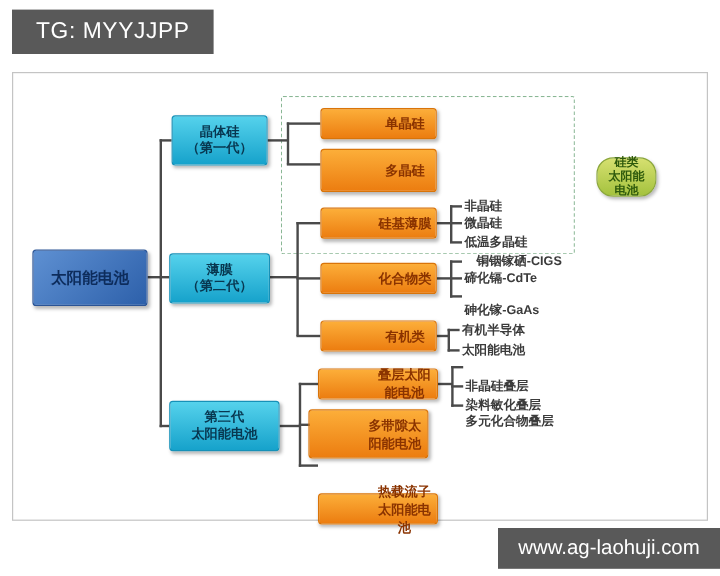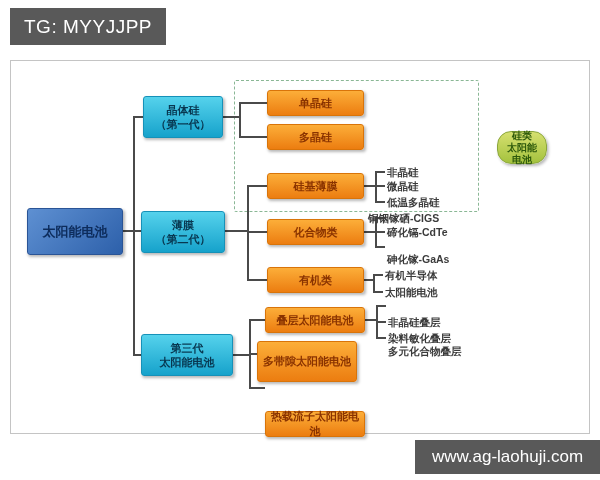--- a/index.html
+++ b/index.html
@@ -4,21 +4,21 @@
 <style>
   html,body { margin:0; padding:0; }
   body {
     width:600px; height:480px; background:#ffffff; position:relative;
     overflow:hidden; font-family:"Liberation Sans","DejaVu Sans",sans-serif;
   }
   .wm {
     position:absolute; background:#595959; color:#ffffff;
     display:flex; align-items:center; justify-content:center;
   }
-  .wm-top { left:10px; top:8px; width:156px; height:37px; font-size:19px; letter-spacing:0.5px; }
+  .wm-top { left:10px; top:8px; width:168px; height:37px; font-size:19px; letter-spacing:0.5px; }
   .wm-bottom { left:415px; top:440px; width:185px; height:34px; font-size:17px; }
   .frame {
     position:absolute; left:10px; top:60px; width:578px; height:372px;
     background:#ffffff; border:1px solid #c4c4c4;
   }
   .box {
     position:absolute; display:flex; flex-direction:column; align-items:center;
     justify-content:center; border-radius:3px; text-align:center; font-weight:bold;
     box-shadow:1.5px 2px 3px rgba(0,0,0,0.28); box-sizing:border-box;
   }
@@ -29,24 +29,24 @@
   }
   .gen {
     background:linear-gradient(180deg,#55d2ec 0%,#16a2cb 100%);
     color:#083750; font-size:11px; line-height:14px; border:1px solid #1691b8;
   }
   .gen1 { left:143px; top:96px;  width:80px; height:42px; }
   .gen2 { left:141px; top:211px; width:84px; height:42px;text-align:center; }
   .gen3 { left:141px; top:334px; width:92px; height:42px; }
   .type {
     background:linear-gradient(180deg,#fcae39 0%,#ec7d10 100%);
-    color:#8a3300; font-size:11px; border:1px solid #d97409;
+    color:#8a3300; font-size:11px; border:1px solid #d97409;padding-left:44px;
   }
   .t-mono   { left:267px; top:90px;  width:97px;  height:26px; }
-  .t-poly   { left:267px; top:124px; width:97px;  height:26px; }
+  .t-poly   { left:267px; top:124px; width:97px;  height:36px; }
   .t-sifilm { left:267px; top:173px; width:97px;  height:26px; }
   .t-comp   { left:267px; top:219px; width:97px;  height:26px; }
   .t-org    { left:267px; top:267px; width:97px;  height:26px; }
   .t-tandem { left:265px; top:307px; width:100px; height:26px; }
   .t-multi  { left:257px; top:341px; width:100px; height:41px; }
   .t-hot    { left:265px; top:375px; width:100px; height:26px;margin-top:36px; }
   .annot {
     background:linear-gradient(180deg,#d6e070 0%,#a4c23e 100%);
     color:#2e5a0c; font-size:10px; line-height:12px; border:1px solid #8aa63b;
     border-radius:14px; left:497px; top:131px; width:50px; height:33px;
@@ -162,21 +162,21 @@
 <div class="box type t-multi">
   <span>多带隙太阳能电池</span>
 </div>
 <div class="box type t-hot">
   <span>热载流子太阳能电池</span>
 </div>
 
 <div class="leaf" style="left:387px;top:165px;">非晶硅</div>
 <div class="leaf" style="left:387px;top:179px;">微晶硅</div>
 <div class="leaf" style="left:387px;top:195px;">低温多晶硅</div>
-<div class="leaf" style="left:368px;top:211px;">铜铟镓硒-CIGS</div>
+<div class="leaf" style="left:397px;top:211px;">铜铟镓硒-CIGS</div>
 <div class="leaf" style="left:387px;top:225px;text-align:right;">碲化镉-CdTe</div>
 <div class="leaf" style="left:387px;top:240px;margin-top:12px;">砷化镓-GaAs</div>
 <div class="leaf" style="left:385px;top:268px;">有机半导体</div>
 <div class="leaf" style="left:385px;top:285px;">太阳能电池</div>
 <div class="leaf" style="left:388px;top:299px;margin-top:45px;">多元化合物叠层</div>
 <div class="leaf" style="left:388px;top:315px;">非晶硅叠层</div>
 <div class="leaf" style="left:388px;top:331px;">染料敏化叠层</div>
 
 <div class="box annot">
   <span>硅类</span>

